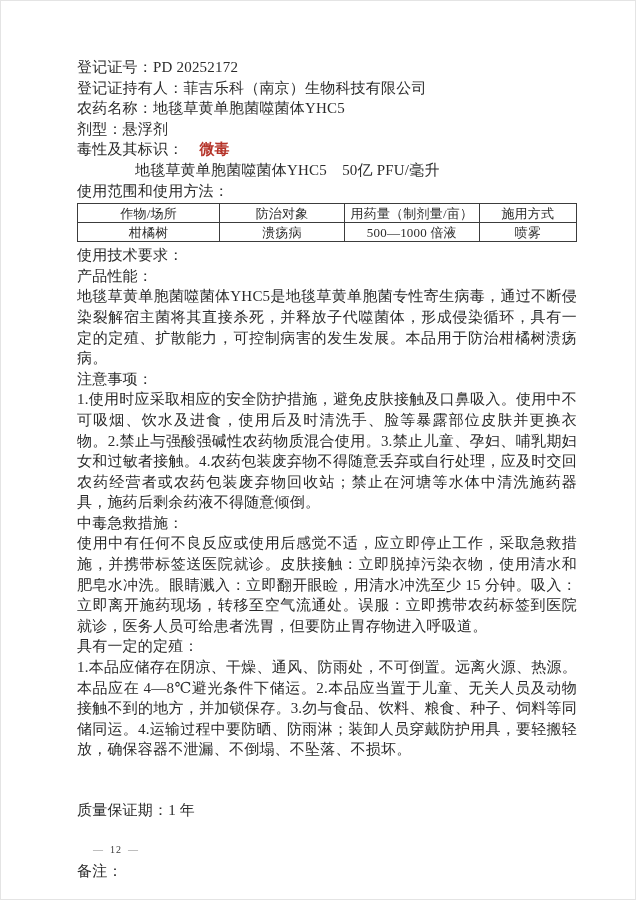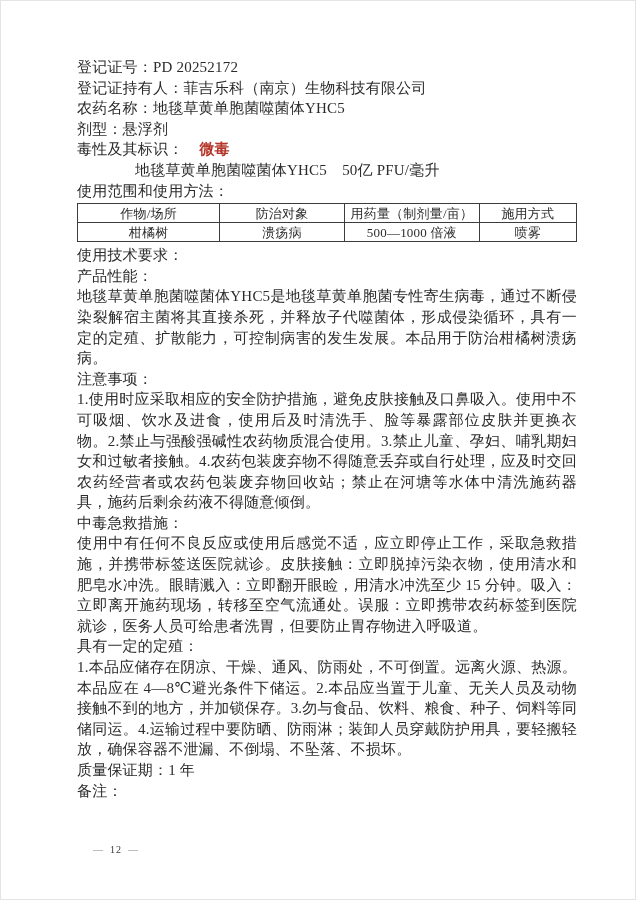--- a/index.html
+++ b/index.html
@@ -35,21 +35,21 @@
     text-align:center;
     vertical-align:middle;
     font-size:13px;
     line-height:17px;
     height:18px;
     padding:0 2px;
     font-weight:normal;
     overflow:hidden;
     white-space:nowrap;
   }
-  .footer-line { white-space:pre-wrap; }
+  .footer-line { white-space:pre-wrap;margin-top:40px; }
   .page-number {
     position:absolute;
     left:86px; top:843px;
     font-size:10px;
     color:#3a3a3a;
     letter-spacing:1px;
   }
   .page-number .dash { color:#8a8a8a; padding:0 6px; }
 </style>
 </head>

